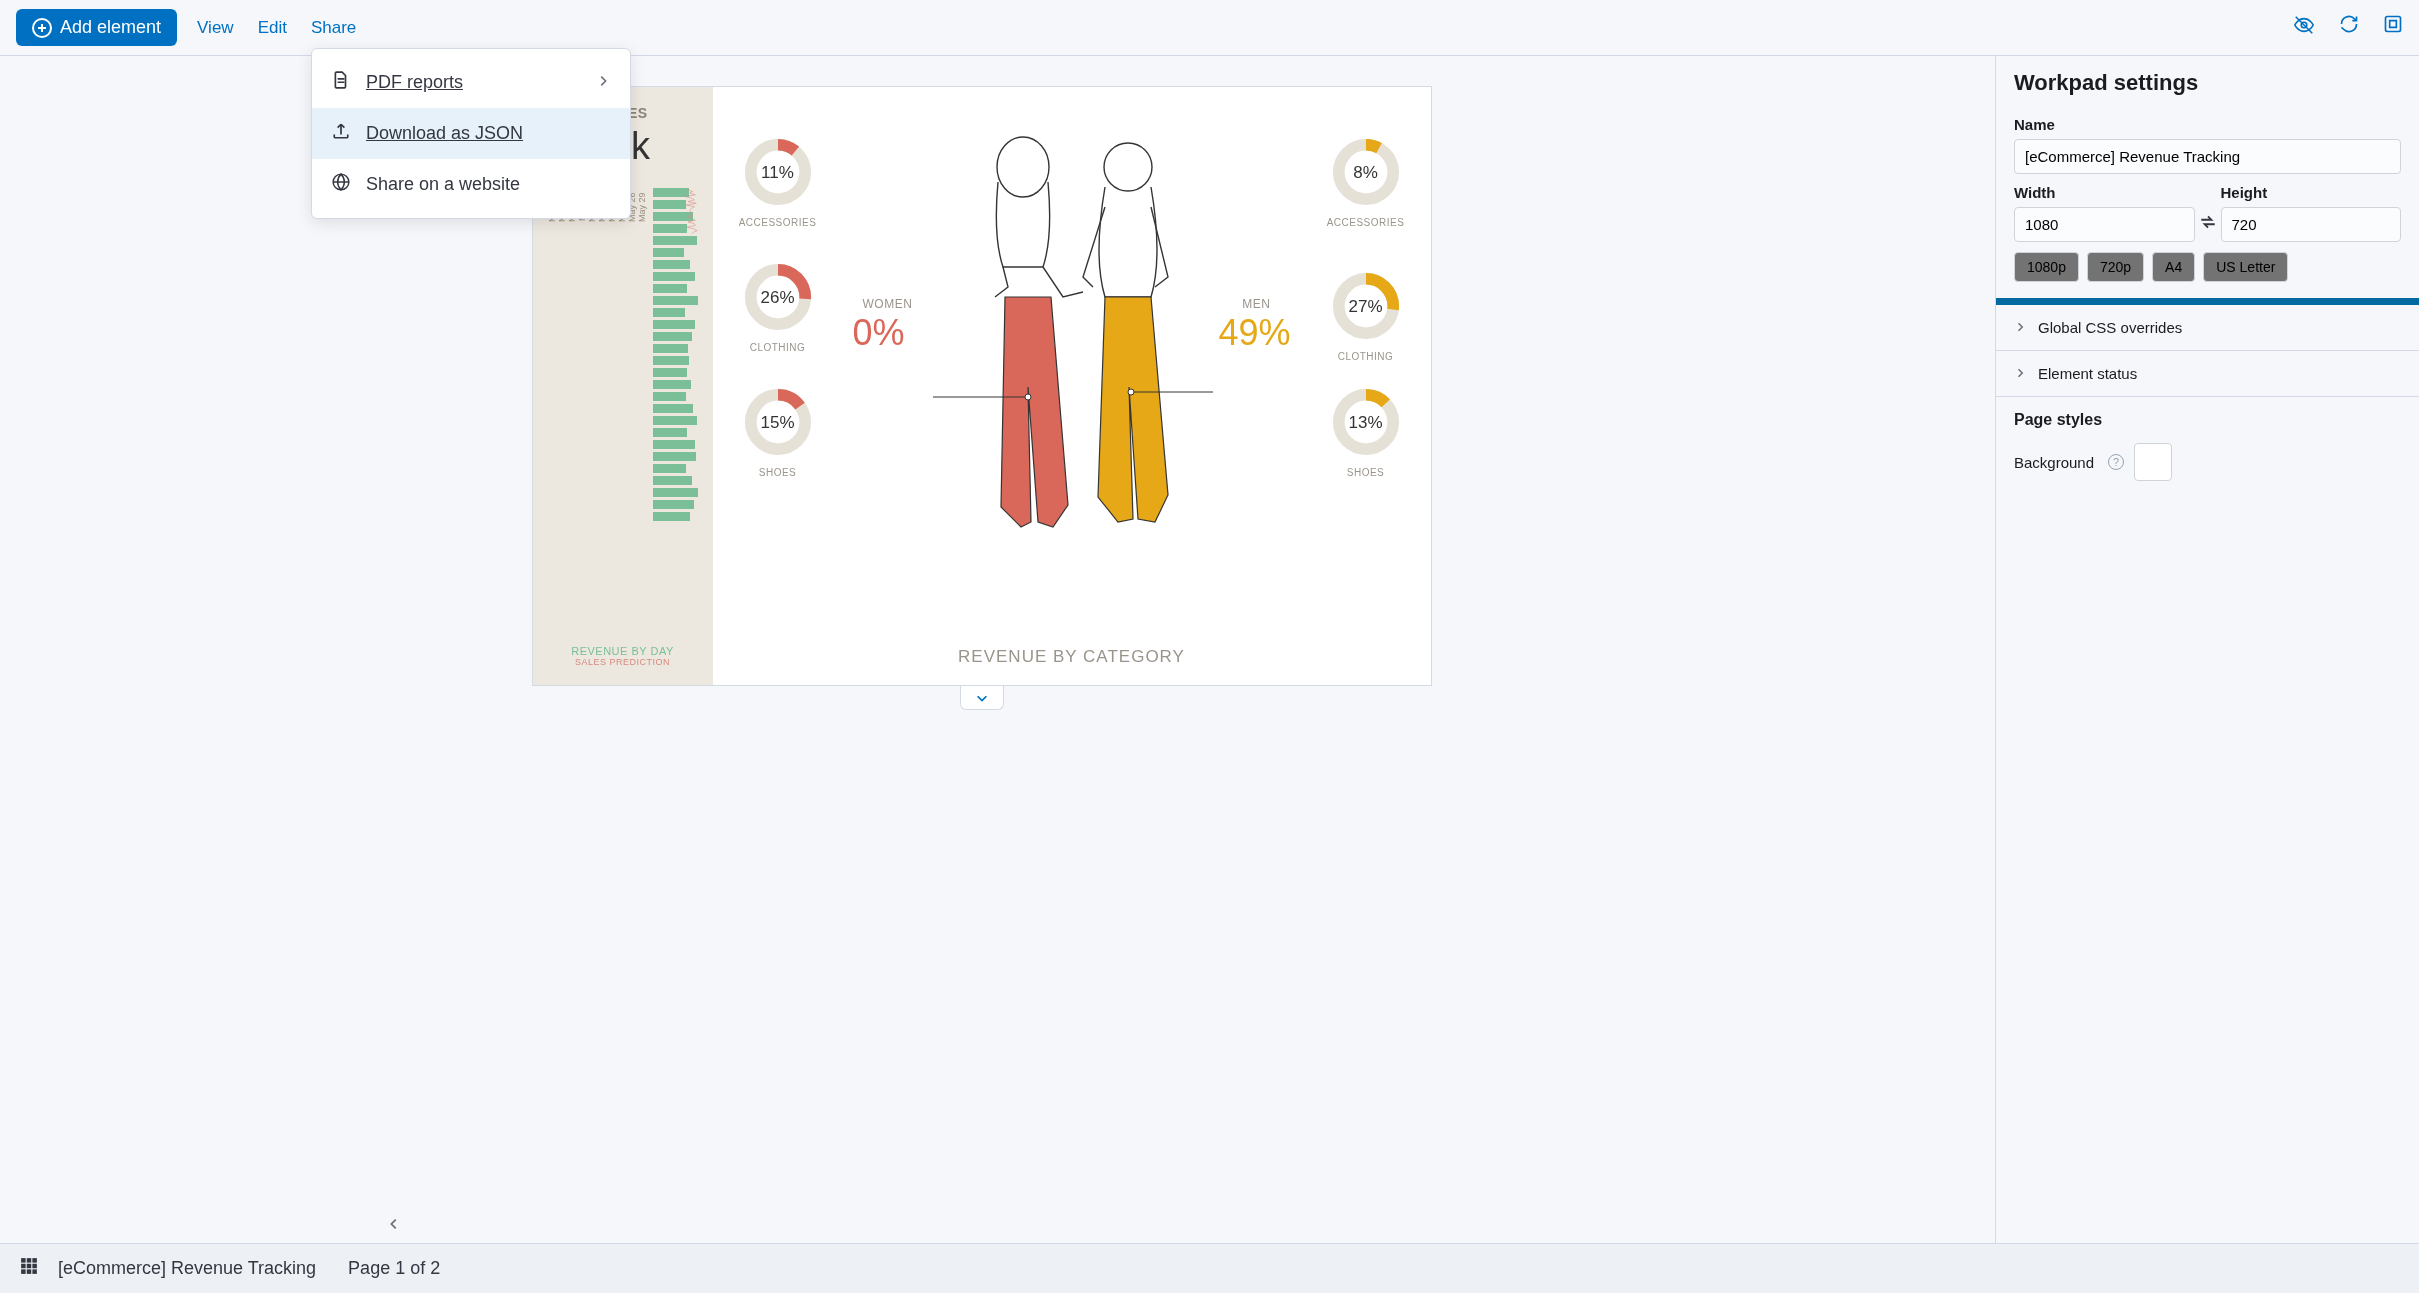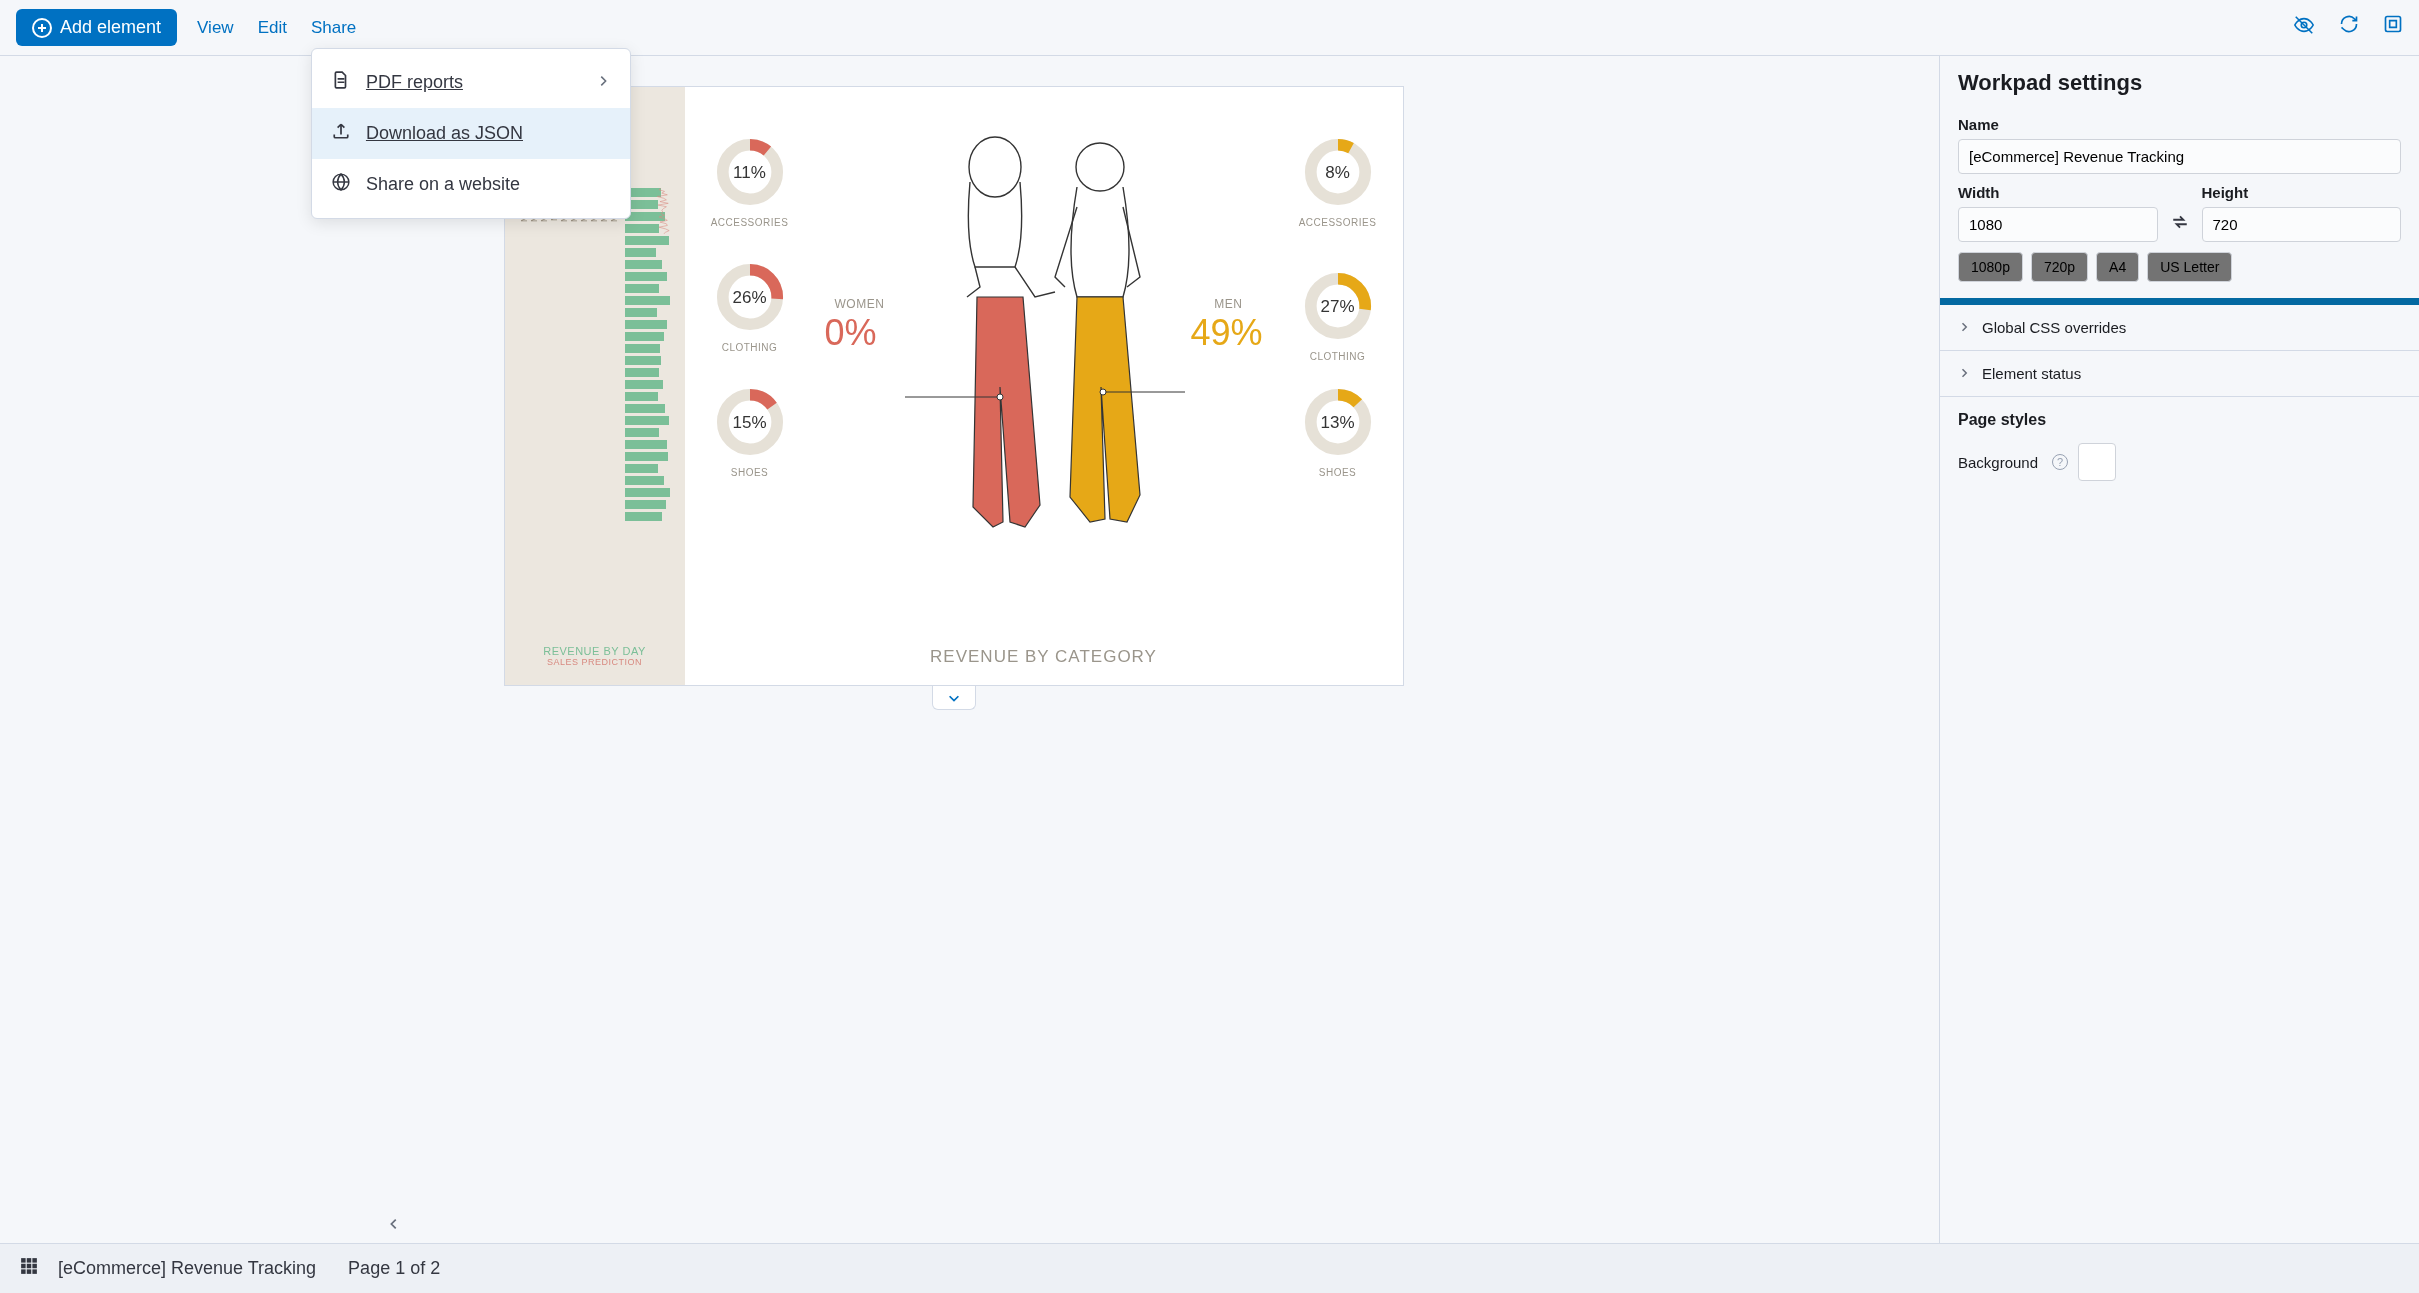--- a/index.html
+++ b/index.html
@@ -54,26 +54,26 @@
   .donut-label { font-size:10px; color:#9a958b; letter-spacing:0.5px; margin-top:6px;}
   .cat-title { position:absolute; bottom:18px; left:0; right:0; text-align:center; font-size:17px; color:#9a958b; letter-spacing:1px;}
   .gender-label { position:absolute; font-size:12px; color:#9a958b; letter-spacing:0.5px;}
   .gender-pct { position:absolute; font-size:36px; font-weight:400; }
   .people-ill { position:absolute; left:220px; top:40px; width:280px; height:440px; }
 
   
   .drop-tab { background:#fff; border:1px solid #d3dae6; border-top:none; width:44px; height:24px; border-radius:0 0 6px 6px; display:flex; align-items:center; justify-content:center; color:#0071c2; cursor:pointer; font-size:14px; }
 
   
-  .sidebar { width:480px; border-left:1px solid #d3dae6; background:#f5f7fa; display:flex; flex-direction:column; font-size:15px;margin-left:32px; }
+  .sidebar { width:424px; border-left:1px solid #d3dae6; background:#f5f7fa; display:flex; flex-direction:column; font-size:15px;margin-left:32px; }
   .sidebar h2 { font-size:22px; font-weight:700; padding:14px 18px 10px; }
   .sb-section { padding:10px 18px 16px; border-bottom:7px solid #0369a1;}
   .field-label { font-size:15px; font-weight:600; margin-bottom:6px; display:block;}
   .text-input { width:100%; padding:8px 10px; font-size:15px; border:1px solid #cfd3da; border-radius:4px; background:#fbfcfd;}
-  .dim-row { display:flex; align-items:flex-end; gap:9px; margin-top:10px;}
+  .dim-row { display:flex; align-items:flex-end; gap:0; margin-top:10px;}
   .dim-col { flex:1; }
   .swap-icon { width:26px; text-align:center; color:#343741; padding-bottom:8px; cursor:pointer;}
   .preset-row { display:flex; gap:8px; margin-top:10px; flex-wrap:wrap;}
   .preset-btn { background:#737373; border:1px solid #cfd3da; border-radius:4px; padding:6px 12px; font-size:14px; cursor:pointer;}
   .sb-collapsed { display:flex; align-items:center; gap:12px; padding:14px 18px; border-bottom:1px solid #d3dae6; cursor:pointer;}
   .sb-collapsed .chev { color:#69707d; }
   .page-styles { padding:14px 18px; }
   .page-styles h3 { font-size:16px; font-weight:700; margin-bottom:14px;}
   .bg-row { display:flex; align-items:center; gap:10px;}
   .bg-swatch { width:38px; height:38px; background:#fff; border:1px solid #cfd3da; border-radius:4px; cursor:pointer;}

